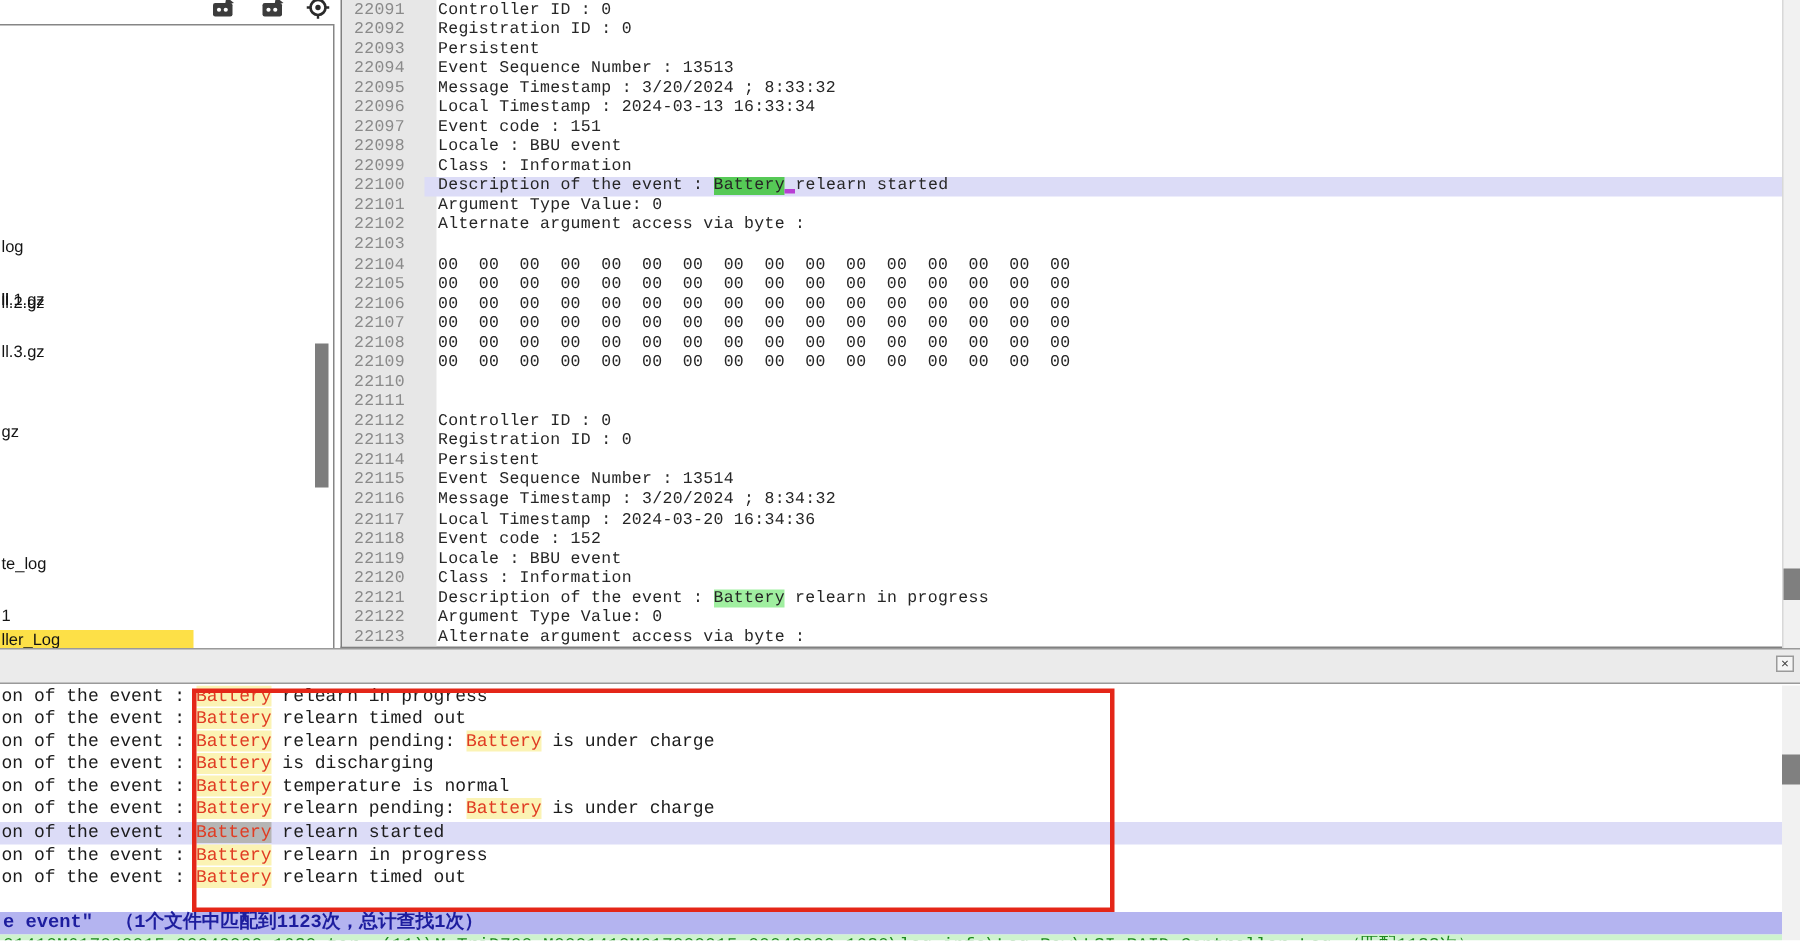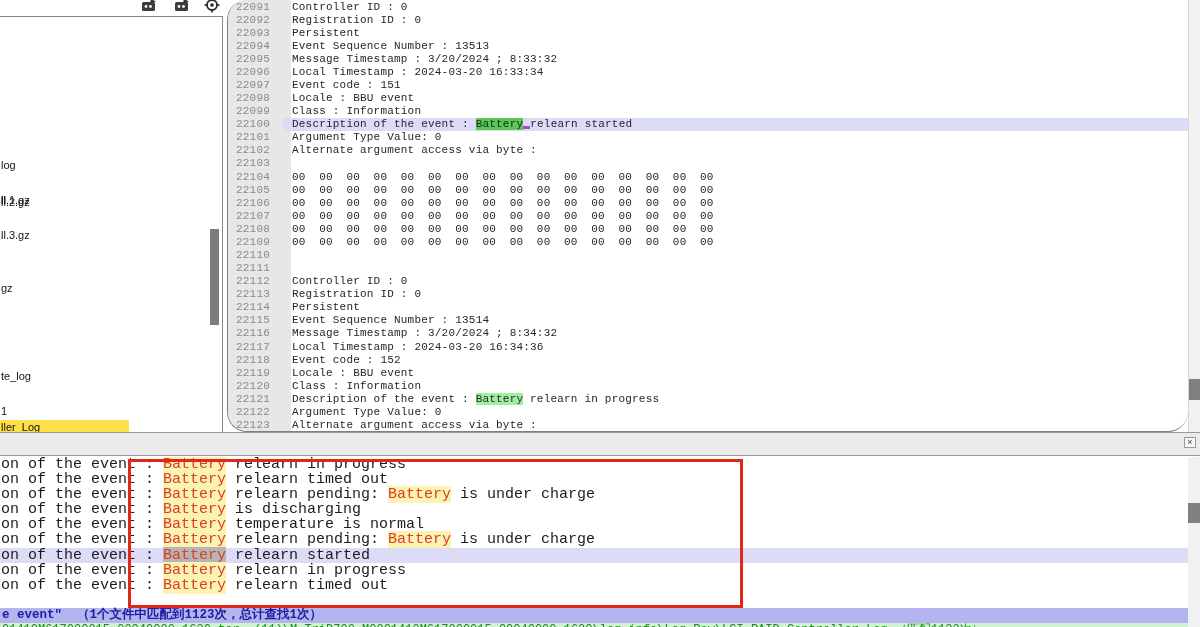--- a/index.html
+++ b/index.html
@@ -17,21 +17,21 @@
   .tb-icon{position:absolute;top:-4px;width:18px;height:18px;cursor:pointer;}
   
   .sidebar{position:absolute;left:-2px;top:16px;width:225px;height:419px;
            background:#fff;border:1px solid #868686;box-sizing:border-box;overflow:hidden;}
   .sb-item{position:absolute;left:0;height:15px;line-height:15px;font-size:11px;
            color:#141414;padding-left:2px;white-space:pre;cursor:default;}
   .sb-item.selected{background:#fde047;width:128px;}
   .sb-scroll{position:absolute;right:3px;top:212px;width:9px;height:96px;background:#7d7d7d;}
   
   .editor{position:absolute;left:227px;top:0;width:961px;height:432px;box-sizing:border-box;
-          border-left:1px solid #808080;border-bottom:1px solid #808080;background:#fff;overflow:hidden;border-radius:20px;}
+          border-left:1px solid #808080;border-bottom:1px solid #808080;background:#fff;overflow:hidden;}
   .gutter-bg{position:absolute;left:0;top:0;bottom:0;width:63px;background:var(--gutter-bg);}
   .eline{position:relative;height:13.09px;display:flex;align-items:center;
          font-family:"Liberation Mono",monospace;font-size:11px;letter-spacing:0.2px;white-space:pre;}
   .enum{display:inline-block;width:55px;padding-left:8px;box-sizing:border-box;
         color:var(--gutter-fg);flex:0 0 auto;}
   .etext{flex:1 1 auto;height:100%;display:flex;align-items:center;color:#262626;
          padding-left:9px;white-space:pre;}
   .etext.sel{background:var(--sel-line);}
   .hl-match-strong{background:var(--hl-strong);}
   .hl-match-light{background:var(--hl-light);}
@@ -41,21 +41,21 @@
   .ed-vscroll .thumb{position:absolute;left:0;top:379px;width:12px;height:21px;background:#7f7f7f;}
   
   .splitter{position:absolute;left:0;top:432px;width:1200px;height:24px;background:#ebebeb;
             border-top:1px solid #9a9a9a;border-bottom:1px solid #9a9a9a;box-sizing:border-box;}
   .close-btn{position:absolute;right:4px;top:4px;width:12px;height:11px;background:#f5f5f5;
              border:1px solid #9a9a9a;box-sizing:border-box;font-size:9px;line-height:9px;
              text-align:center;color:#444;cursor:pointer;font-family:"Liberation Sans",sans-serif;}
   
   .results{position:absolute;left:0;top:457px;width:1188px;height:170px;background:#fff;overflow:hidden;}
   .rrow{position:relative;height:15.1px;line-height:15.1px;white-space:pre;
-        font-family:"Liberation Mono",monospace;font-size:15px;color:#1c1c1c;padding-left:1px;cursor:default;}
+        font-family:"Liberation Mono",monospace;font-size:12px;color:#1c1c1c;padding-left:1px;cursor:default;}
   .rrow.selected{background:var(--sel-line);}
   .hl-y{color:var(--res-red);background:var(--res-yellow);}
   .hl-gray{color:var(--res-red);background:var(--res-gray);}
   .sum-row{position:absolute;left:0;top:151px;width:1188px;height:15px;line-height:15px;
            background:var(--sum-bg);color:var(--sum-fg);font-family:"Liberation Mono",monospace;
            font-size:12.5px;font-weight:bold;white-space:pre;padding-left:2px;box-sizing:border-box;cursor:default;}
   .file-row{position:absolute;left:0;top:166px;width:1188px;height:15px;line-height:15px;
             background:var(--file-bg);color:var(--file-fg);font-family:"Liberation Mono",monospace;
             font-size:12px;white-space:pre;padding-left:2px;box-sizing:border-box;cursor:default;}
   .res-vscroll{position:absolute;left:1188px;top:457px;width:12px;height:170px;background:#f1f1f1;}
@@ -110,21 +110,21 @@
   </div>
 
 <div class="editor">
   <div class="gutter-bg"></div>
   <div>
       <div class="eline"><span class="enum">22091</span><span class="etext"><span>Controller ID : 0</span></span></div>
       <div class="eline"><span class="enum">22092</span><span class="etext"><span>Registration ID : 0</span></span></div>
       <div class="eline"><span class="enum">22093</span><span class="etext"><span>Persistent</span></span></div>
       <div class="eline"><span class="enum">22094</span><span class="etext"><span>Event Sequence Number : 13513</span></span></div>
       <div class="eline"><span class="enum">22095</span><span class="etext"><span>Message Timestamp : 3/20/2024 ; 8:33:32</span></span></div>
-      <div class="eline"><span class="enum">22096</span><span class="etext"><span>Local Timestamp : 2024-03-20 16:33:34</span></span></div>
+      <div class="eline"><span class="enum">22096</span><span class="etext"><span>Local Timestamp : 2024-03-13 16:33:34</span></span></div>
       <div class="eline"><span class="enum">22097</span><span class="etext"><span>Event code : 151</span></span></div>
       <div class="eline"><span class="enum">22098</span><span class="etext"><span>Locale : BBU event</span></span></div>
       <div class="eline"><span class="enum">22099</span><span class="etext"><span>Class : Information</span></span></div>
       <div class="eline"><span class="enum">22100</span><span class="etext sel"><span>Description of the event : </span><span class="hl-match-strong">Battery</span><span class="caret"></span><span>relearn started</span></span></div>
       <div class="eline"><span class="enum">22101</span><span class="etext"><span>Argument Type Value: 0</span></span></div>
       <div class="eline"><span class="enum">22102</span><span class="etext"><span>Alternate argument access via byte :</span></span></div>
       <div class="eline"><span class="enum">22103</span><span class="etext"><span></span></span></div>
       <div class="eline"><span class="enum">22104</span><span class="etext"><span>00  00  00  00  00  00  00  00  00  00  00  00  00  00  00  00</span></span></div>
       <div class="eline"><span class="enum">22105</span><span class="etext"><span>00  00  00  00  00  00  00  00  00  00  00  00  00  00  00  00</span></span></div>
       <div class="eline"><span class="enum">22106</span><span class="etext"><span>00  00  00  00  00  00  00  00  00  00  00  00  00  00  00  00</span></span></div>

